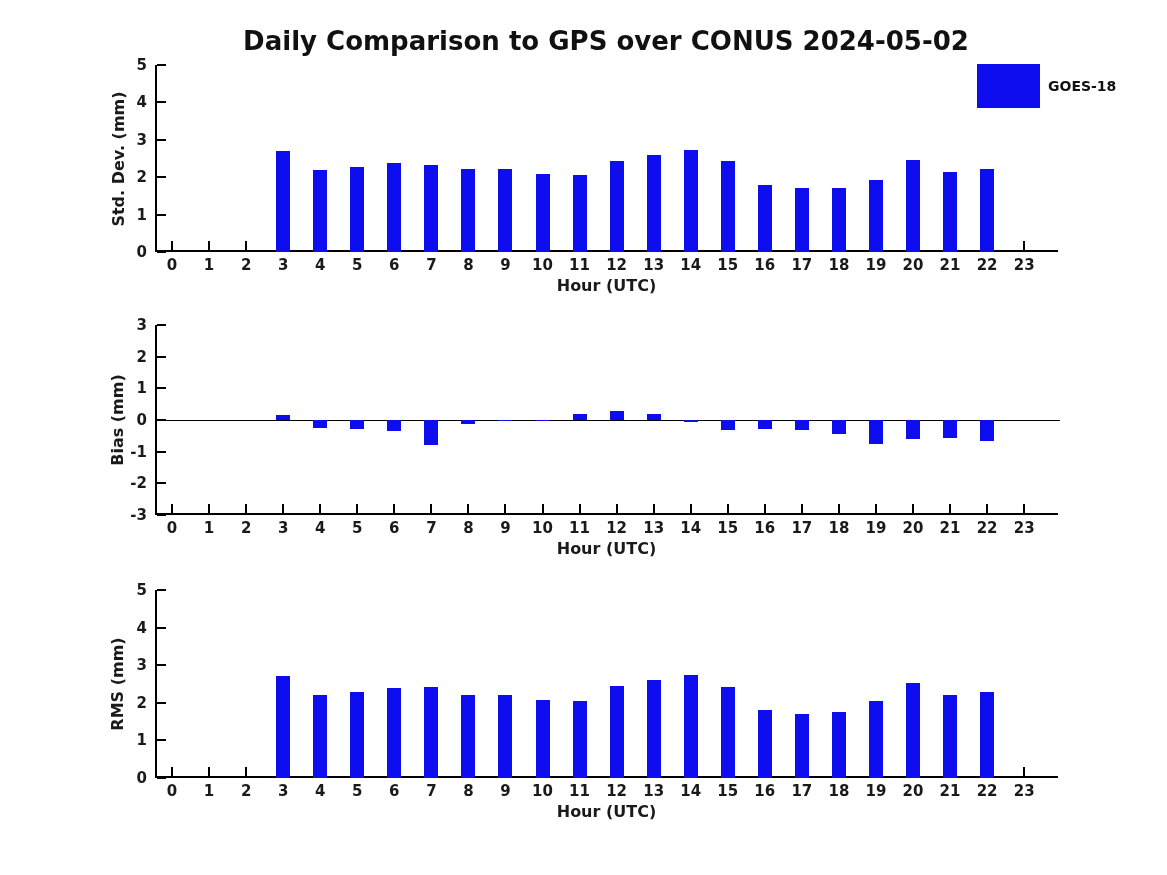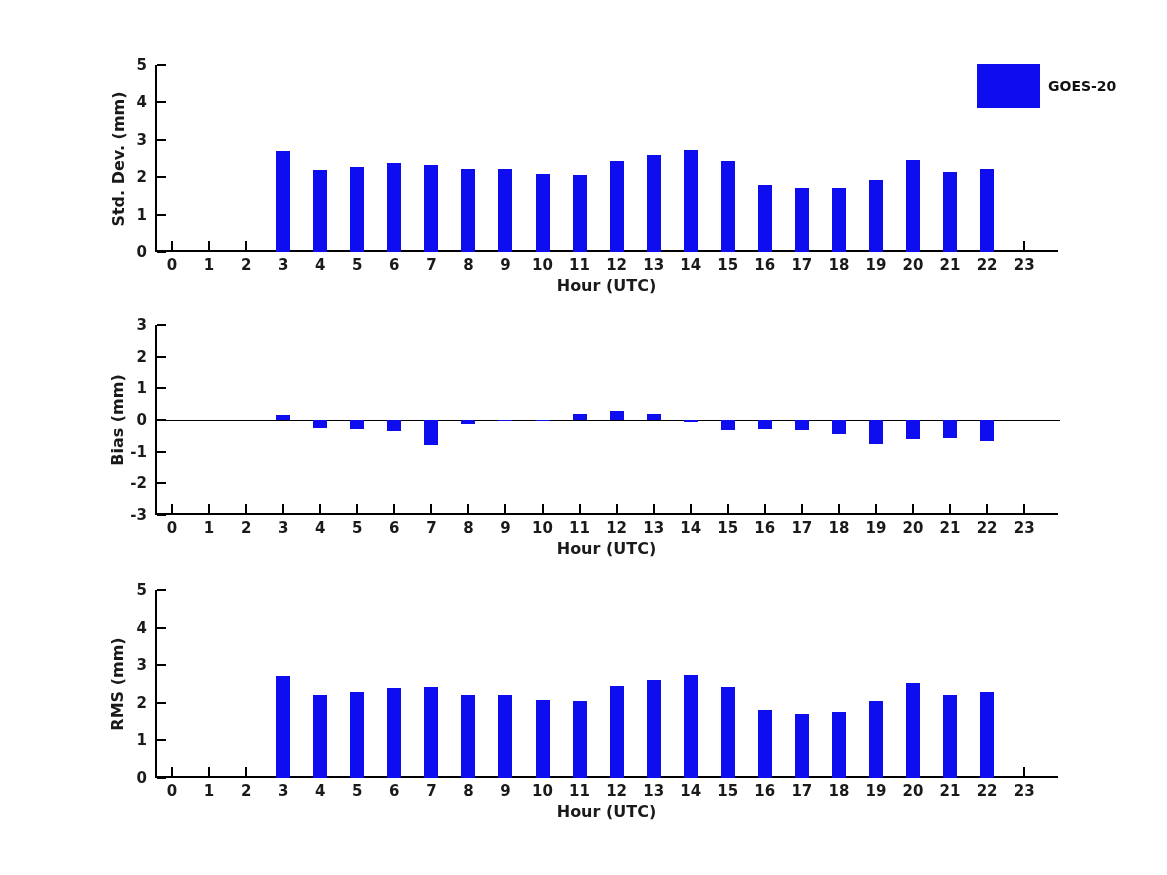--- a/index.html
+++ b/index.html
@@ -33,24 +33,25 @@
   }
   .ylabel {
     position:absolute; text-align:center; font-size:16px; font-weight:bold;
     color:#1a1a1a; height:22px; line-height:22px; transform:rotate(-90deg); white-space:nowrap;
   }
 </style>
 </head>
 <body>
 
 <div class="figure">
+  <div class="title">Daily Comparison to GPS over CONUS 2024-05-02</div>
 
   <div class="legend">
     <div class="legend-swatch" style="background: rgb(13, 13, 240);"></div>
-    <div class="legend-label">GOES-20</div>
+    <div class="legend-label">GOES-18</div>
   </div>
 
   <div class="ylabel" id="ylabel-0" style="width: 187px; left: 24.5px; top: 147.5px;">Std. Dev. (mm)</div>
   <div class="plot" id="plot-0" style="left: 155px; top: 65px; width: 903px; height: 187px;">
       <div class="ytick" style="top: 186px;"></div>
       <div class="ytick-label" style="top: 177px;">0</div>
       <div class="ytick" style="top: 148.6px;"></div>
       <div class="ytick-label" style="top: 139.6px;">1</div>
       <div class="ytick" style="top: 111.2px;"></div>
       <div class="ytick-label" style="top: 102.2px;">2</div>

